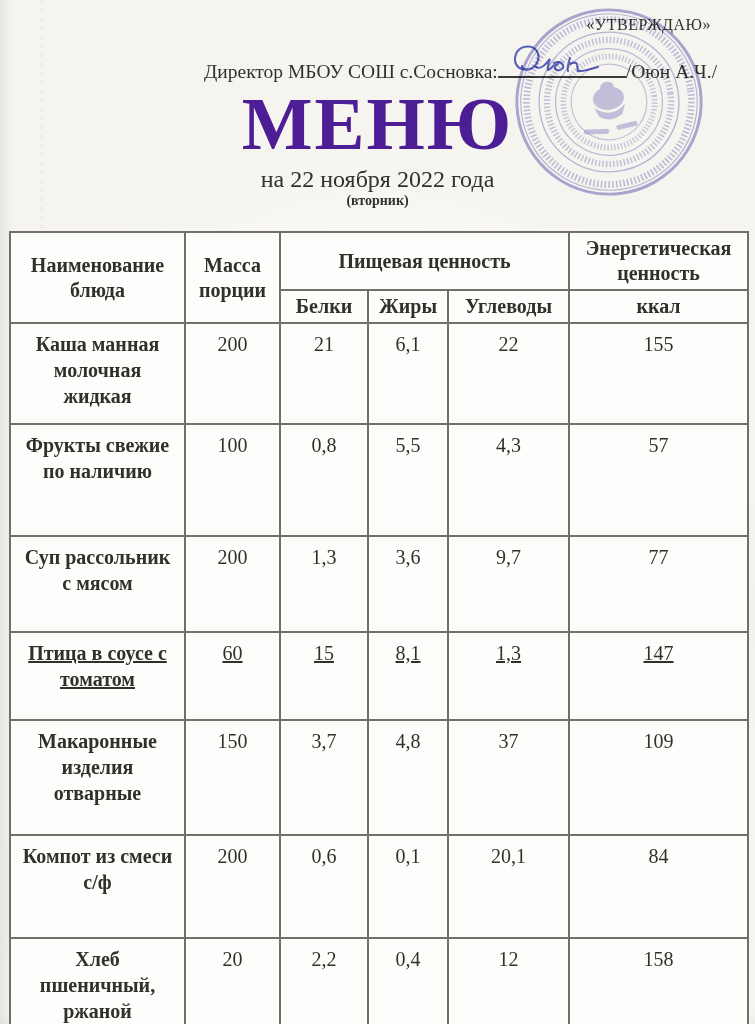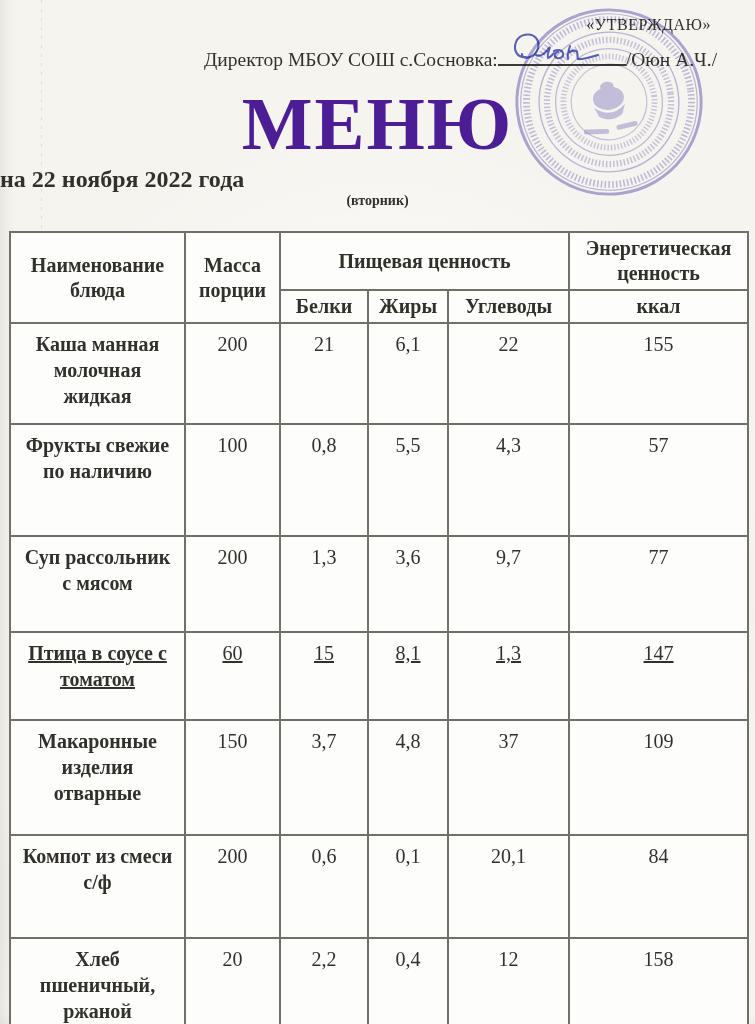--- a/index.html
+++ b/index.html
@@ -18,40 +18,40 @@
   .crease{
     position:absolute;left:41px;top:0;width:1px;height:232px;
     background:repeating-linear-gradient(180deg,rgba(110,105,95,.35) 0 3px,transparent 3px 9px);
     opacity:.45;
   }
   .approve{
     position:absolute;top:16px;right:44px;
     font-size:16px;letter-spacing:.5px;white-space:nowrap;
   }
   .director-line{
-    position:absolute;top:44px;left:204px;font-size:19.5px;white-space:nowrap;
+    position:absolute;top:56px;left:204px;font-size:19.5px;white-space:nowrap;
   }
   .sig-gap{
     display:inline-block;width:128px;height:1em;vertical-align:baseline;
     border-bottom:2px solid #3c3a35;position:relative;
   }
   .signature-svg{position:absolute;left:8px;top:-16px;width:110px;height:38px;}
   .stamp{
     position:absolute;left:512px;top:5px;width:194px;height:194px;
     mix-blend-mode:multiply;opacity:.82;filter:blur(.4px);
     pointer-events:none;
   }
   .title{
     position:absolute;top:86px;left:0;right:0;margin:0;text-align:center;
     font-size:75px;font-weight:bold;letter-spacing:2px;line-height:1;
     color:#4c1d95;
   }
   .subtitle{
-    position:absolute;top:166px;left:0;right:0;
-    font-size:24px;font-weight:bold;
+    position:absolute;top:166px;left:0;right:0;text-align:center;
+    font-size:24px;font-weight:normal;
   }
   .weekday{
     position:absolute;top:193px;left:0;right:0;text-align:center;
     font-size:14px;font-weight:bold;
   }
   table.menu{
     position:absolute;left:9px;top:231px;width:738px;
     border-collapse:collapse;table-layout:fixed;
     background:#fdfdfb;
     box-shadow:0 2px 0 rgba(196,202,130,.35);

